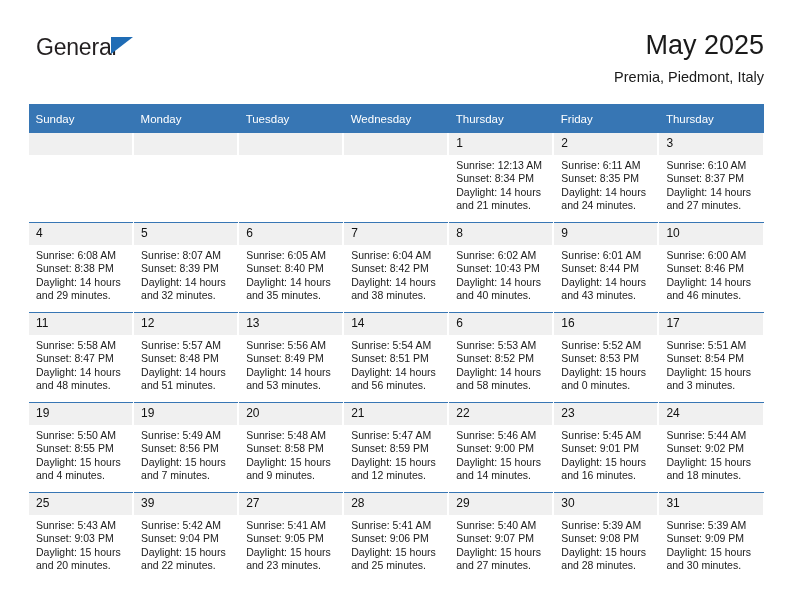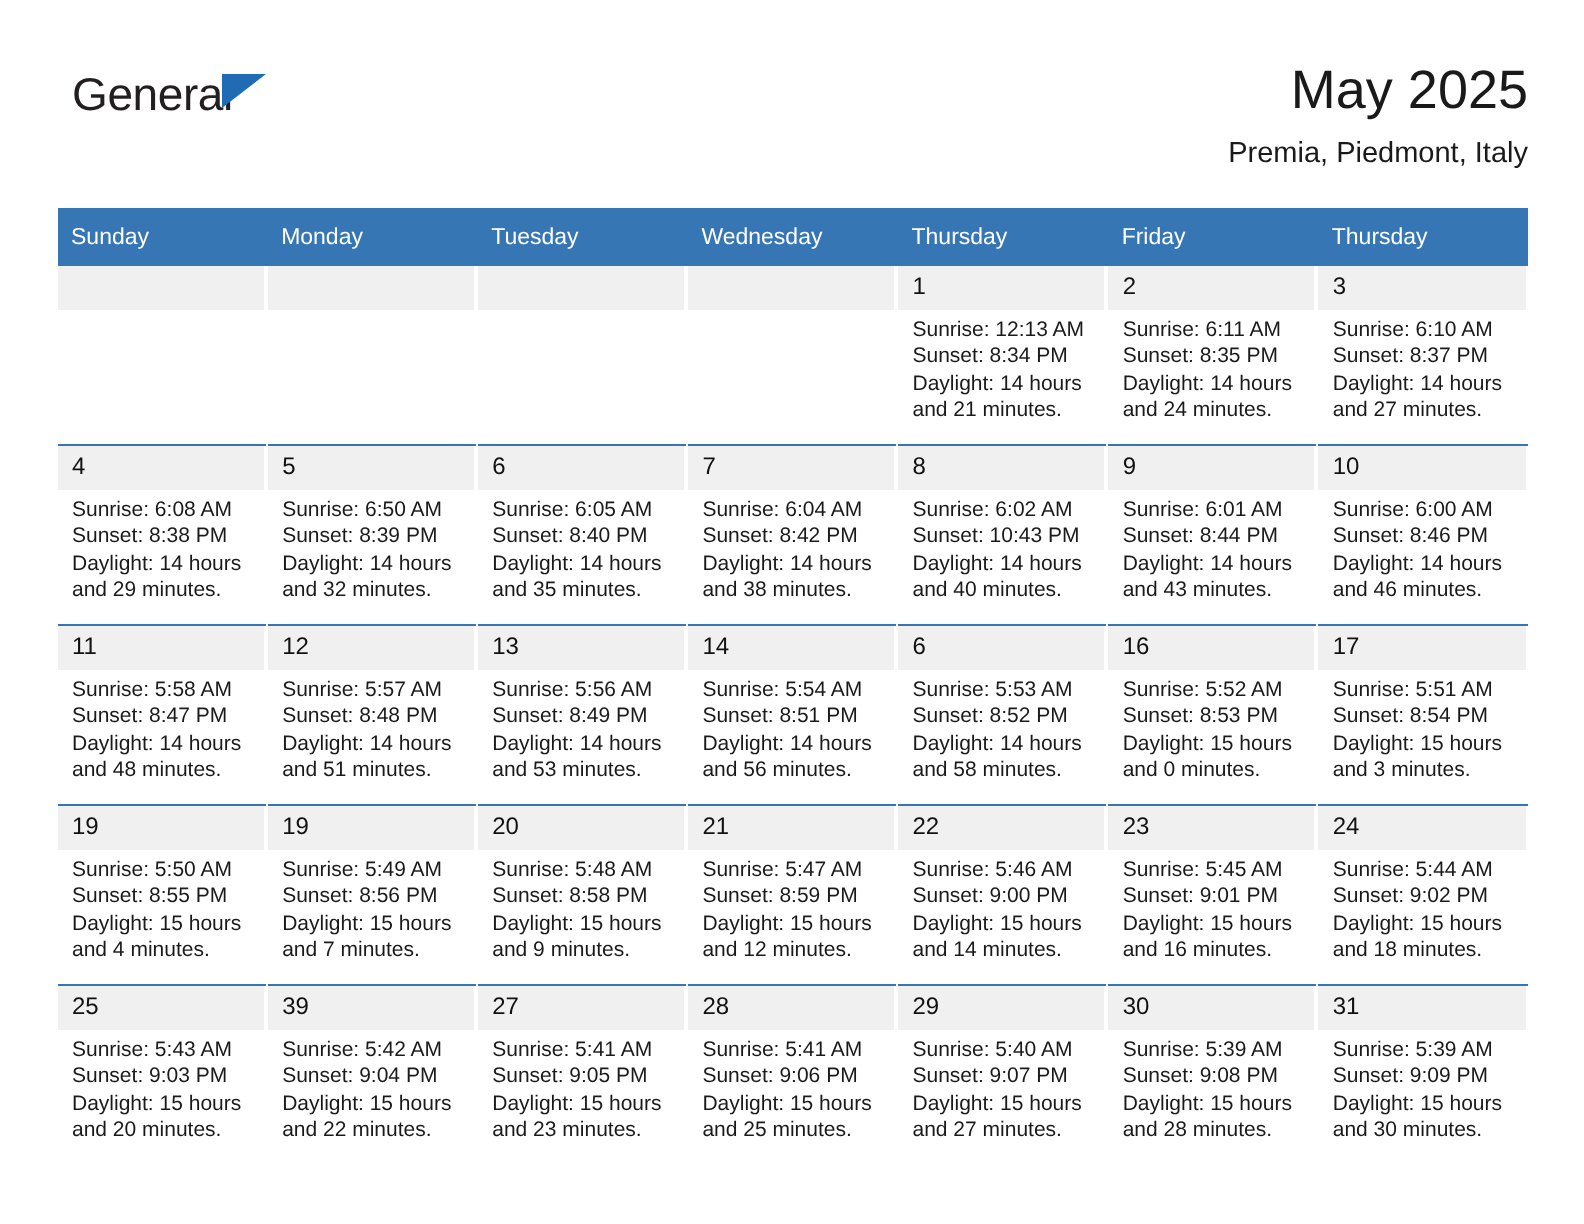--- a/index.html
+++ b/index.html
@@ -219,21 +219,21 @@
             <div class="details">
               <div>Sunrise: 6:08 AM</div>
               <div>Sunset: 8:38 PM</div>
               <div>Daylight: 14 hours</div>
               <div>and 29 minutes.</div>
             </div>
           </td>
           <td class="">
             <div class="daynum">5</div>
             <div class="details">
-              <div>Sunrise: 6:50 AM</div>
+              <div>Sunrise: 8:07 AM</div>
               <div>Sunset: 8:39 PM</div>
               <div>Daylight: 14 hours</div>
               <div>and 32 minutes.</div>
             </div>
           </td>
           <td class="">
             <div class="daynum">6</div>
             <div class="details">
               <div>Sunrise: 6:05 AM</div>
               <div>Sunset: 8:40 PM</div>

